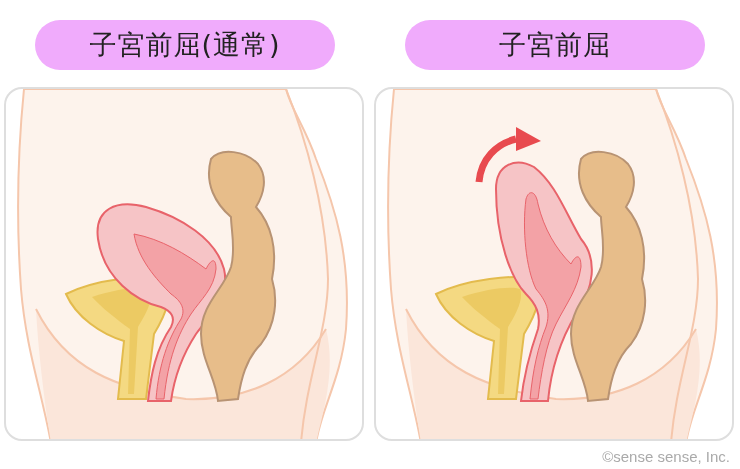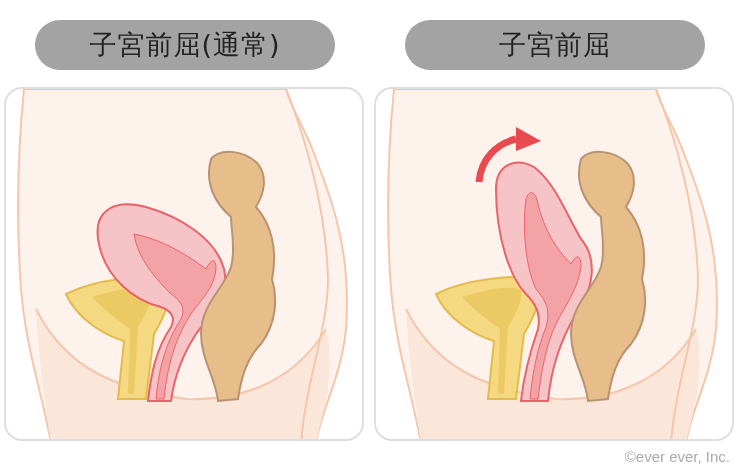--- a/index.html
+++ b/index.html
@@ -1,18 +1,18 @@
 <!DOCTYPE html>
 <html><head>
 <meta charset="utf-8">
 <style>
   html, body { margin:0; padding:0; background:#ffffff; }
   body { width:740px; height:469px; position:relative; overflow:hidden; font-family:"DejaVu Sans", sans-serif; }
   .label-pill {
-    position:absolute; top:20px; height:50px; border-radius:25px; background:#a3a3a3;
+    position:absolute; top:20px; height:50px; border-radius:25px; background:#f0abfc;
     display:flex; align-items:center; justify-content:center;
     font-size:27px; color:#222222; letter-spacing:1px;
   }
   .panel {
     position:absolute; top:87px; width:360px; height:354px;
     border:2px solid #dedede; border-radius:18px; overflow:hidden; background:#ffffff;
     box-sizing:border-box;
   }
   .panel svg { position:absolute; left:0; top:0; }
   .credit {
@@ -73,13 +73,13 @@
       <path d="M205,70 C215,58 240,62 252,75 C262,88 258,105 250,118 C265,135 272,160 266,190 C272,210 270,235 255,255 C240,270 235,290 232,310 L212,312 C210,290 195,270 195,245 C195,215 218,200 225,178 C230,160 225,140 225,128 C210,115 198,95 205,70 Z" fill="#e7bd8a" stroke="#b89373" stroke-width="2"></path>
     </g>
 
     <g>
       <path d="M103,93 C105,70 120,55 140,50" fill="none" stroke="#e84a4f" stroke-width="7"></path>
       <polygon points="140,38 165,52 140,62" fill="#e84a4f"></polygon>
     </g>
   </svg>
 </div>
 
-<div class="credit">©ever ever, Inc.</div>
+<div class="credit">©sense sense, Inc.</div>
 
 </body></html>

